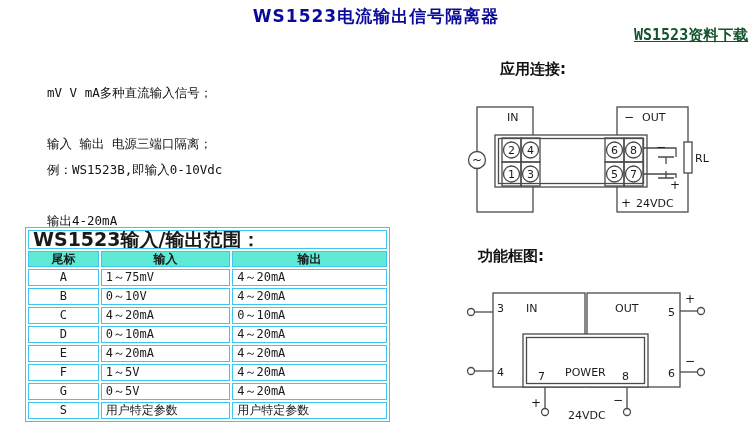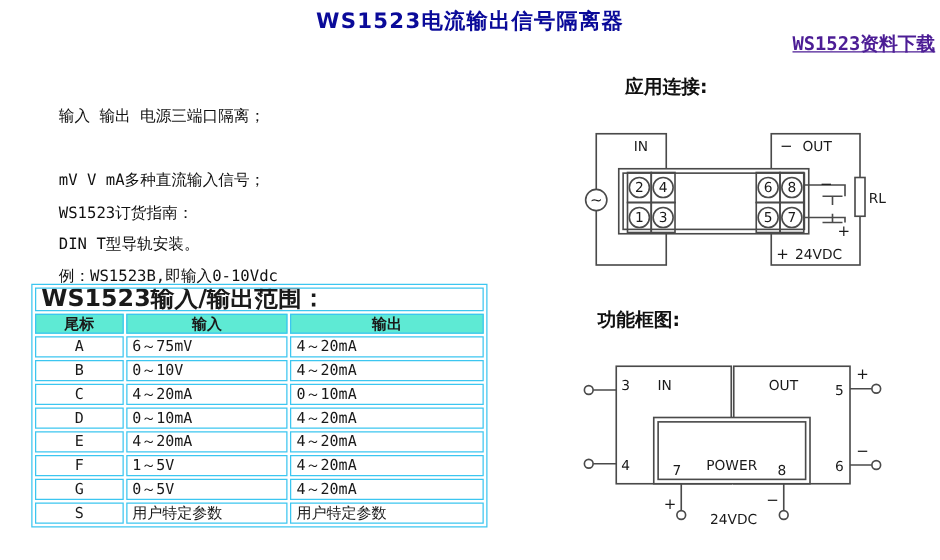--- a/index.html
+++ b/index.html
@@ -2,21 +2,21 @@
 <html><head>
 <meta charset="utf-8">
 <style>
   html,body{margin:0;padding:0;background:#fff;}
   .page{position:relative;width:752px;height:448px;overflow:hidden;background:#ffffff;
         font-family:"DejaVu Sans",sans-serif;color:#1a1a1a;}
   .page-title{position:absolute;top:5px;left:0;width:752px;text-align:center;
         font-size:17px;font-weight:bold;letter-spacing:1px;color:#0a0a99;}
   .dl-link{position:absolute;top:26px;left:634px;white-space:nowrap;
         font-family:"DejaVu Sans Mono",monospace;font-size:15px;font-weight:bold;
-        color:#4c1d95;text-decoration:underline;}
+        color:#14532d;text-decoration:underline;}
   .textblock{position:absolute;font-family:"DejaVu Sans Mono",monospace;
         font-size:12.5px;line-height:17px;color:#111;white-space:pre;}
   .intro{left:47px;top:50px;}
   .ordering{left:47px;top:127px;}
   .range-table{position:absolute;left:25px;top:227px;width:365px;table-layout:fixed;
         border-collapse:separate;border-spacing:2px;background:#fff;
         border:1px solid #3cc6f0;font-family:"DejaVu Sans Mono",monospace;font-size:12px;}
   .range-table td{border:1px solid #3cc6f0;padding:0 4px;height:15px;line-height:15px;
         overflow:hidden;white-space:nowrap;}
   .range-table .tbl-title{font-weight:bold;font-size:19px;height:17px;line-height:17px;
@@ -36,27 +36,25 @@
 </style>
 </head>
 <body>
 
 <div class="page">
 
   <div class="page-title">WS1523电流输出信号隔离器</div>
   <a href="#" class="dl-link">WS1523资料下载</a>
 
   <div class="textblock intro">
+    <div>mV V mA多种直流输入信号；</div>
     <div>输入 输出 电源三端口隔离；</div>
-    <div>mV V mA多种直流输入信号；</div>
-    <div>DIN T型导轨安装。</div>
   </div>
 
   <div class="textblock ordering">
-    <div>WS1523订货指南：</div>
     <div>例：WS1523B,即输入0-10Vdc</div>
     <div>输出4-20mA</div>
   </div>
 
   <table class="range-table">
     <colgroup>
         <col style="width:70px">
         <col style="width:128px">
         <col style="width:153px">
       </colgroup>
@@ -64,21 +62,21 @@
         <tr>
       <td colspan="3" class="tbl-title">WS1523输入/输出范围：</td>
     </tr>
     <tr class="hdr">
       <td>尾标</td>
       <td>输入</td>
       <td>输出</td>
     </tr>
     <tr>
       <td class="c1">A</td>
-      <td>6～75mV</td>
+      <td>1～75mV</td>
       <td>4～20mA</td>
     </tr>
     <tr>
       <td class="c1">B</td>
       <td>0～10V</td>
       <td>4～20mA</td>
     </tr>
     <tr>
       <td class="c1">C</td>
       <td>4～20mA</td>

